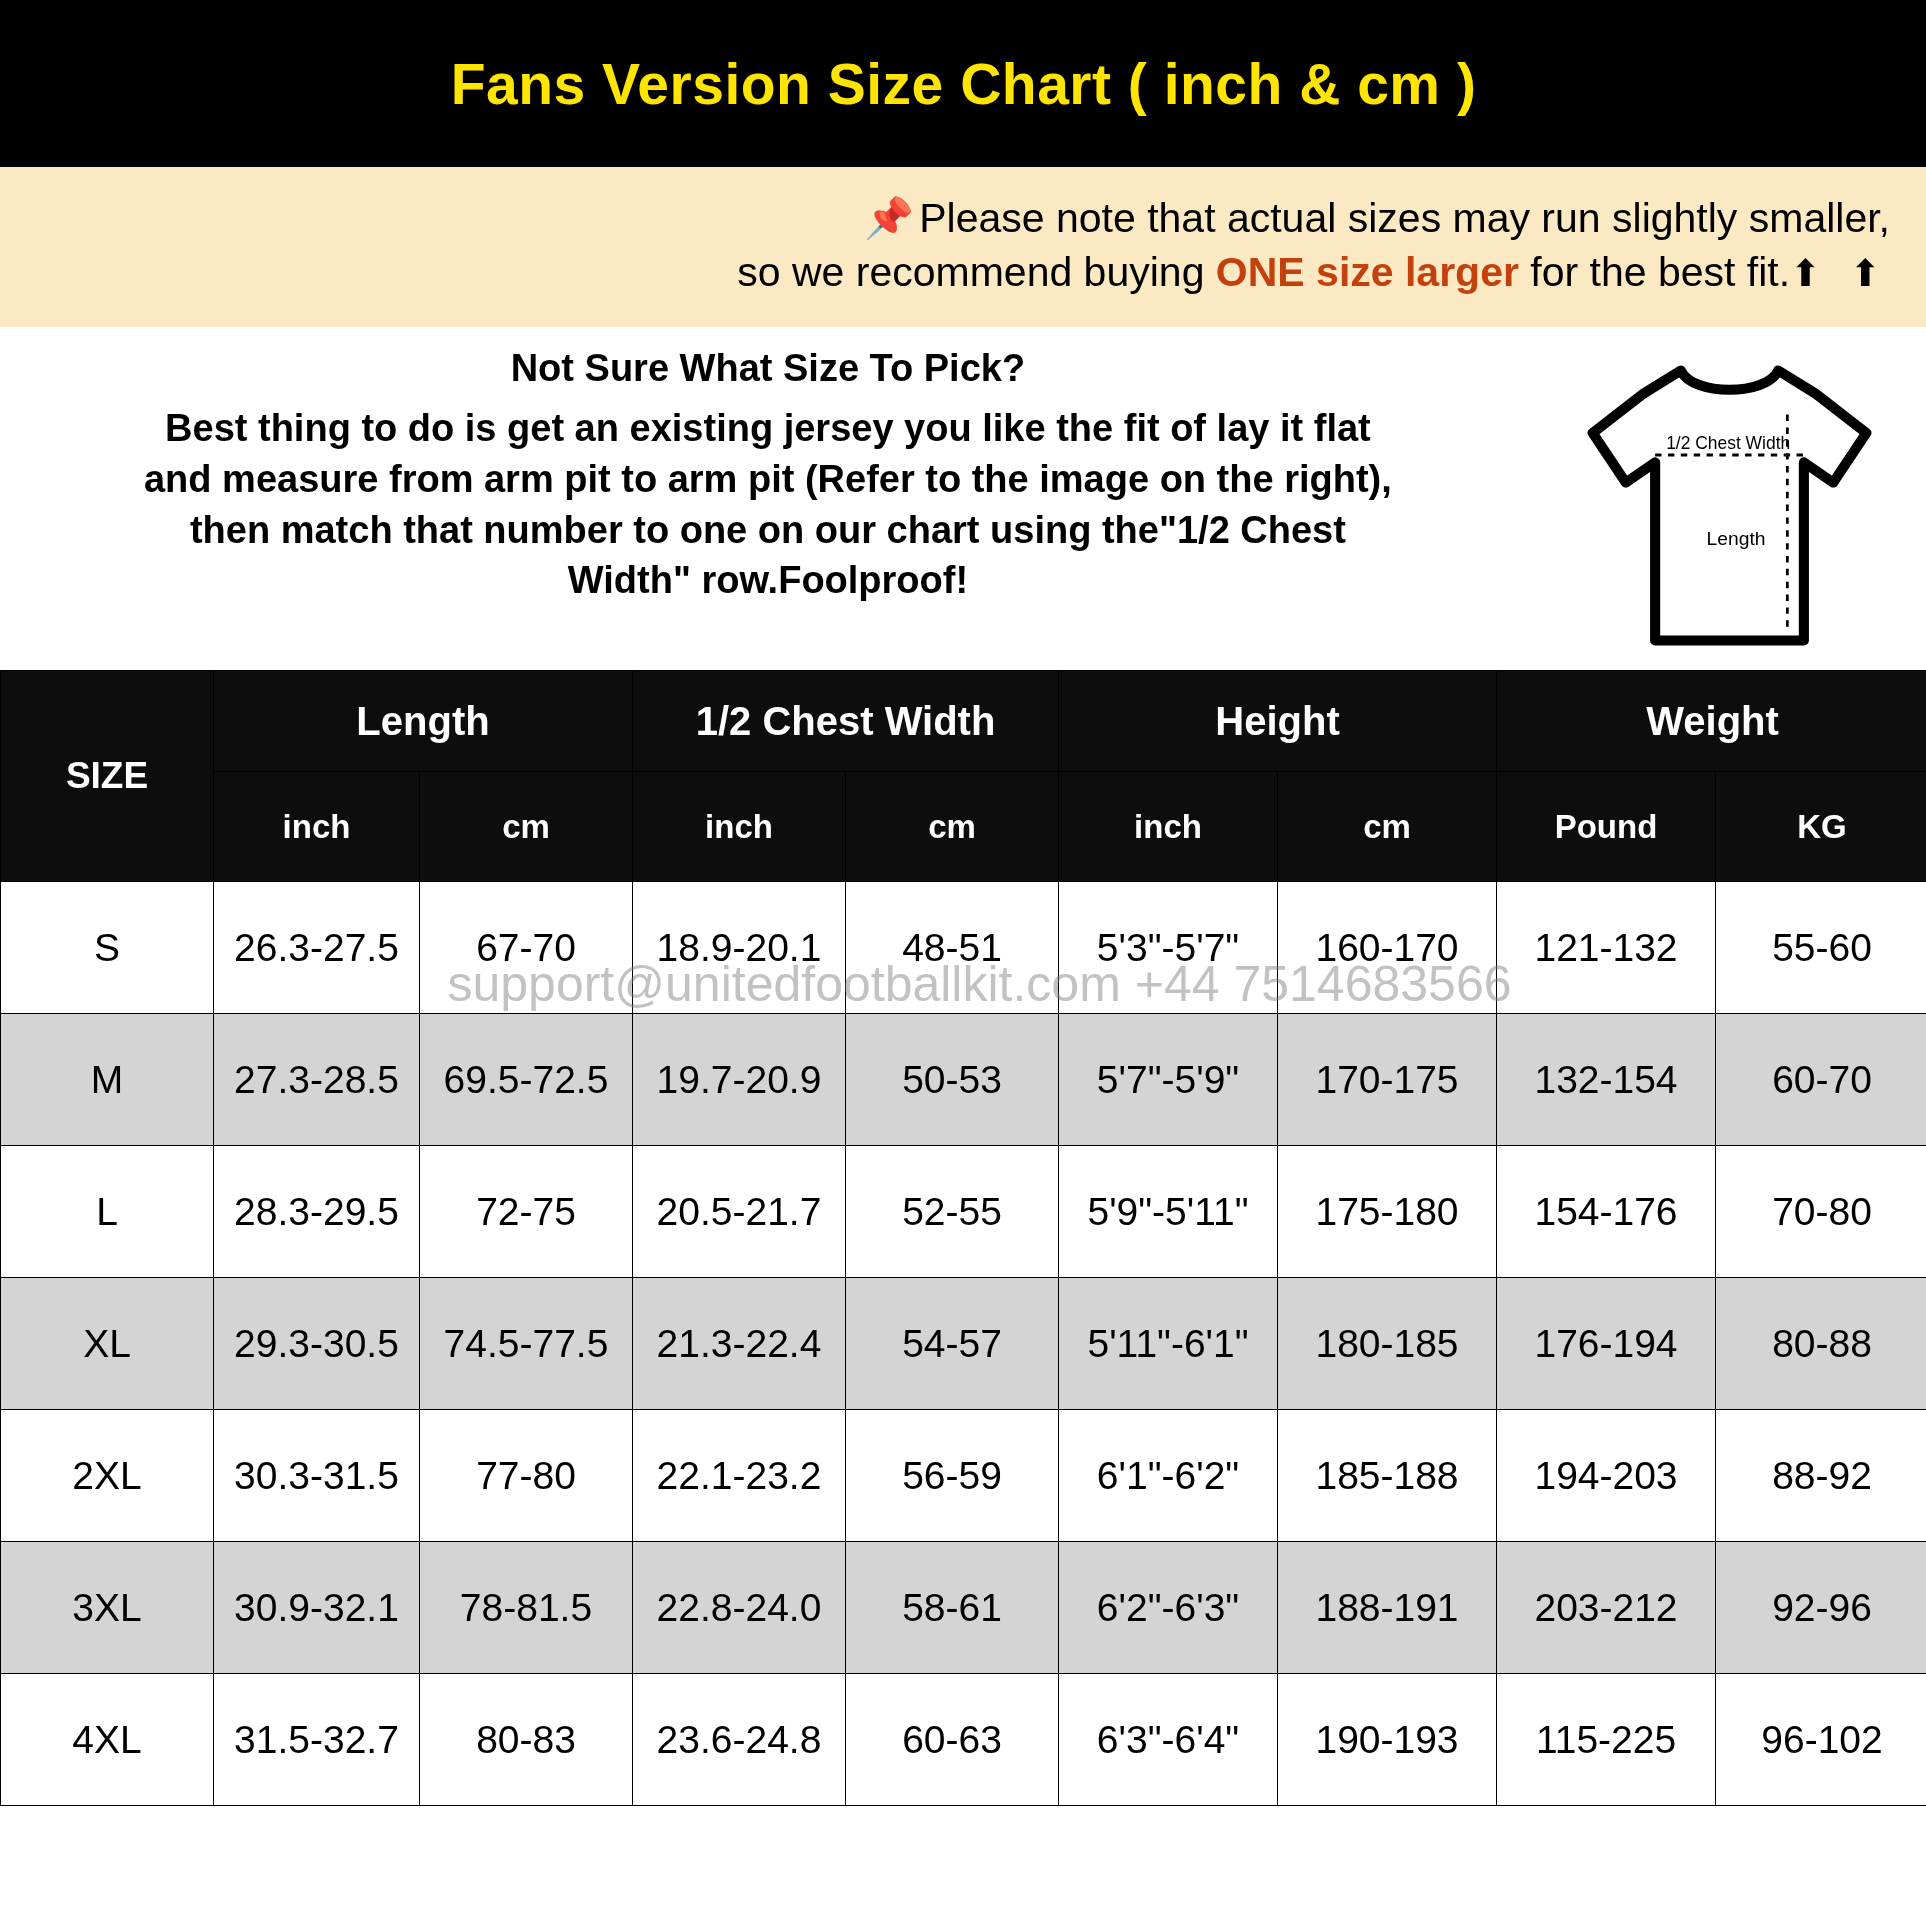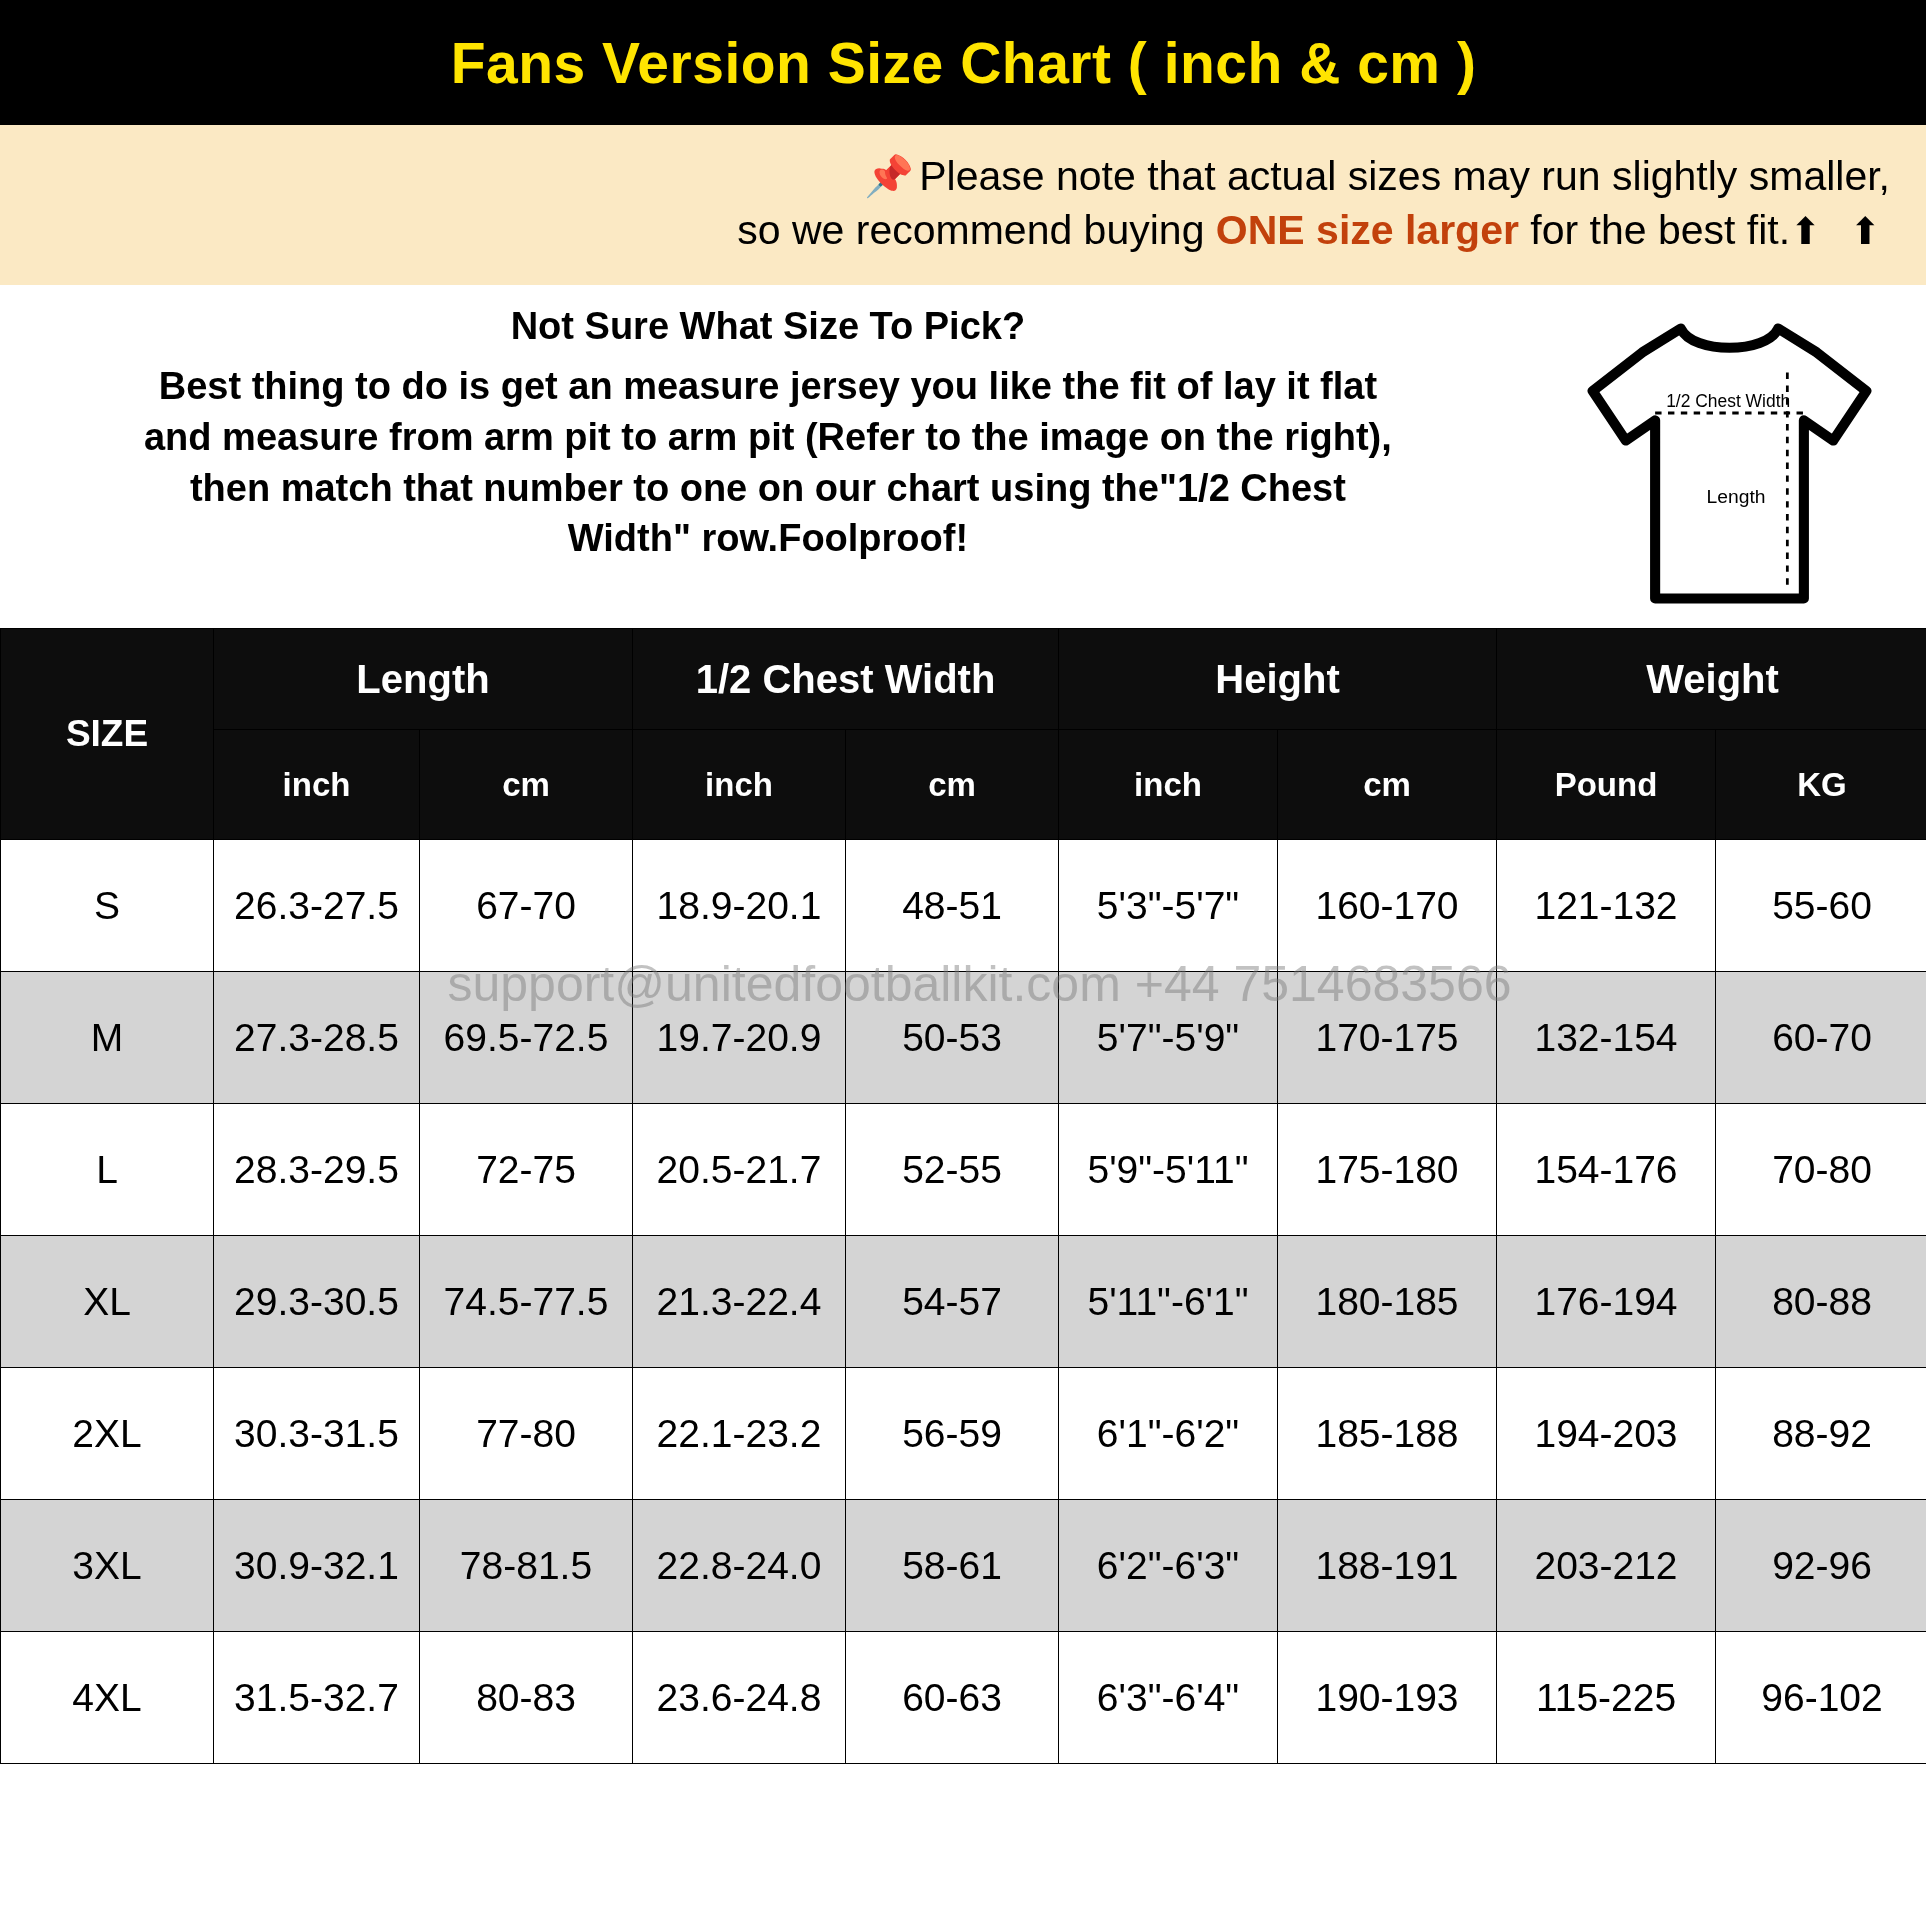--- a/index.html
+++ b/index.html
@@ -13,21 +13,21 @@
     width: 1927px;
     height: 1931px;
     position: relative;
     background: #ffffff;
     overflow: hidden;
   }
 
   
   .title-bar {
     background: #000000;
-    height: 125px;
+    height: 167px;
     display: flex;
     align-items: center;
     justify-content: center;
   }
   .title-bar .title {
     color: #ffe400;
     font-size: 57px;
     font-weight: bold;
     letter-spacing: 0.5px;
     text-align: center;
@@ -155,21 +155,21 @@
       <span class="pin-icon">📌</span><span>Please note that actual sizes may run slightly smaller,</span>
     </div>
     <div class="note-line">
       <span>so we recommend buying </span><span class="one-size-larger">ONE size larger</span><span> for the best fit.</span><span class="arrows">⬆ ⬆</span>
     </div>
   </div>
 
   <div class="info-section">
     <div class="info-text">
       <div class="info-head">Not Sure What Size To Pick?</div>
-      <div class="info-body">Best thing to do is get an measure jersey you like the fit of lay it flat</div>
+      <div class="info-body">Best thing to do is get an existing jersey you like the fit of lay it flat</div>
       <div class="info-body">and measure from arm pit to arm pit (Refer to the image on the right),</div>
       <div class="info-body">then match that number to one on our chart using the"1/2 Chest</div>
       <div class="info-body">Width" row.Foolproof!</div>
     </div>
     <div class="tee-wrap">
       <svg width="303" height="303" viewBox="0 0 330 330">
         <path d="M112 18 L70 44 L16 86 L52 140 L84 118 L84 312 L246 312 L246 118 L278 140 L314 86 L260 44 L218 18
                  C 205 46 125 46 112 18 Z" fill="#ffffff" stroke="#000000" stroke-width="11" stroke-linejoin="round"></path>
         <line x1="84" y1="110" x2="246" y2="110" stroke="#000000" stroke-width="3" stroke-dasharray="7,7"></line>
         <line x1="228" y1="66" x2="228" y2="300" stroke="#000000" stroke-width="3" stroke-dasharray="7,7"></line>

